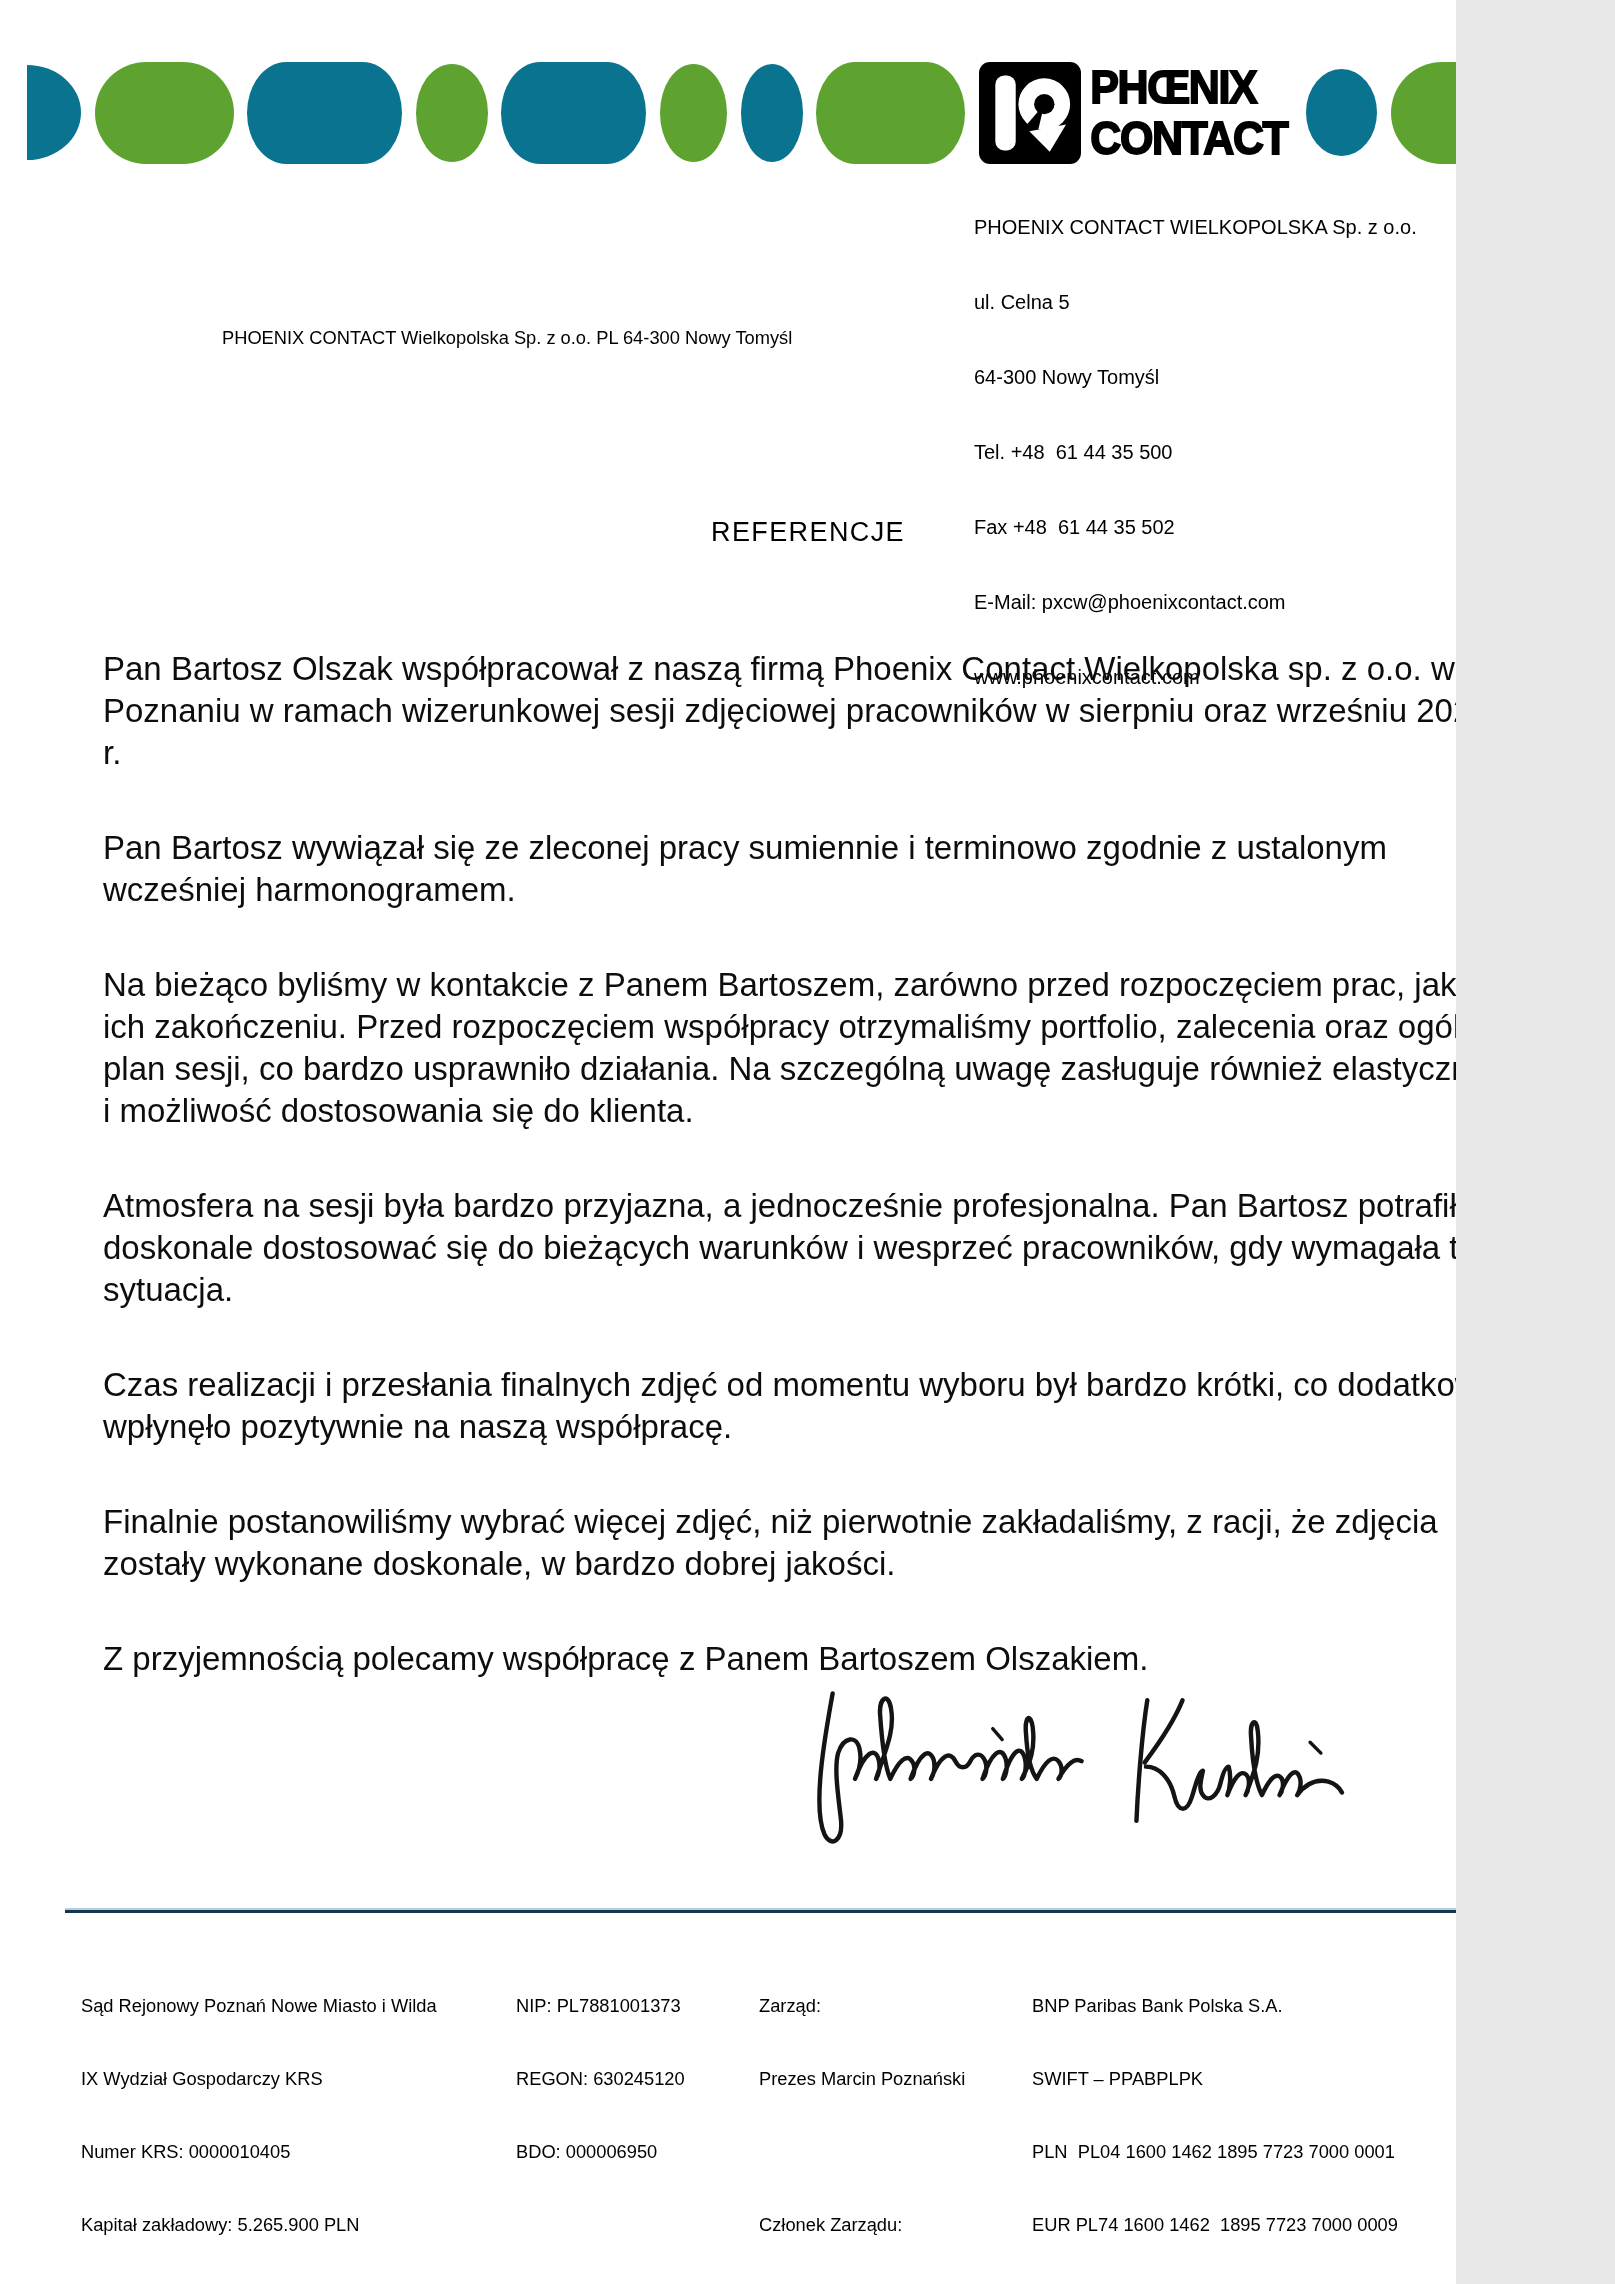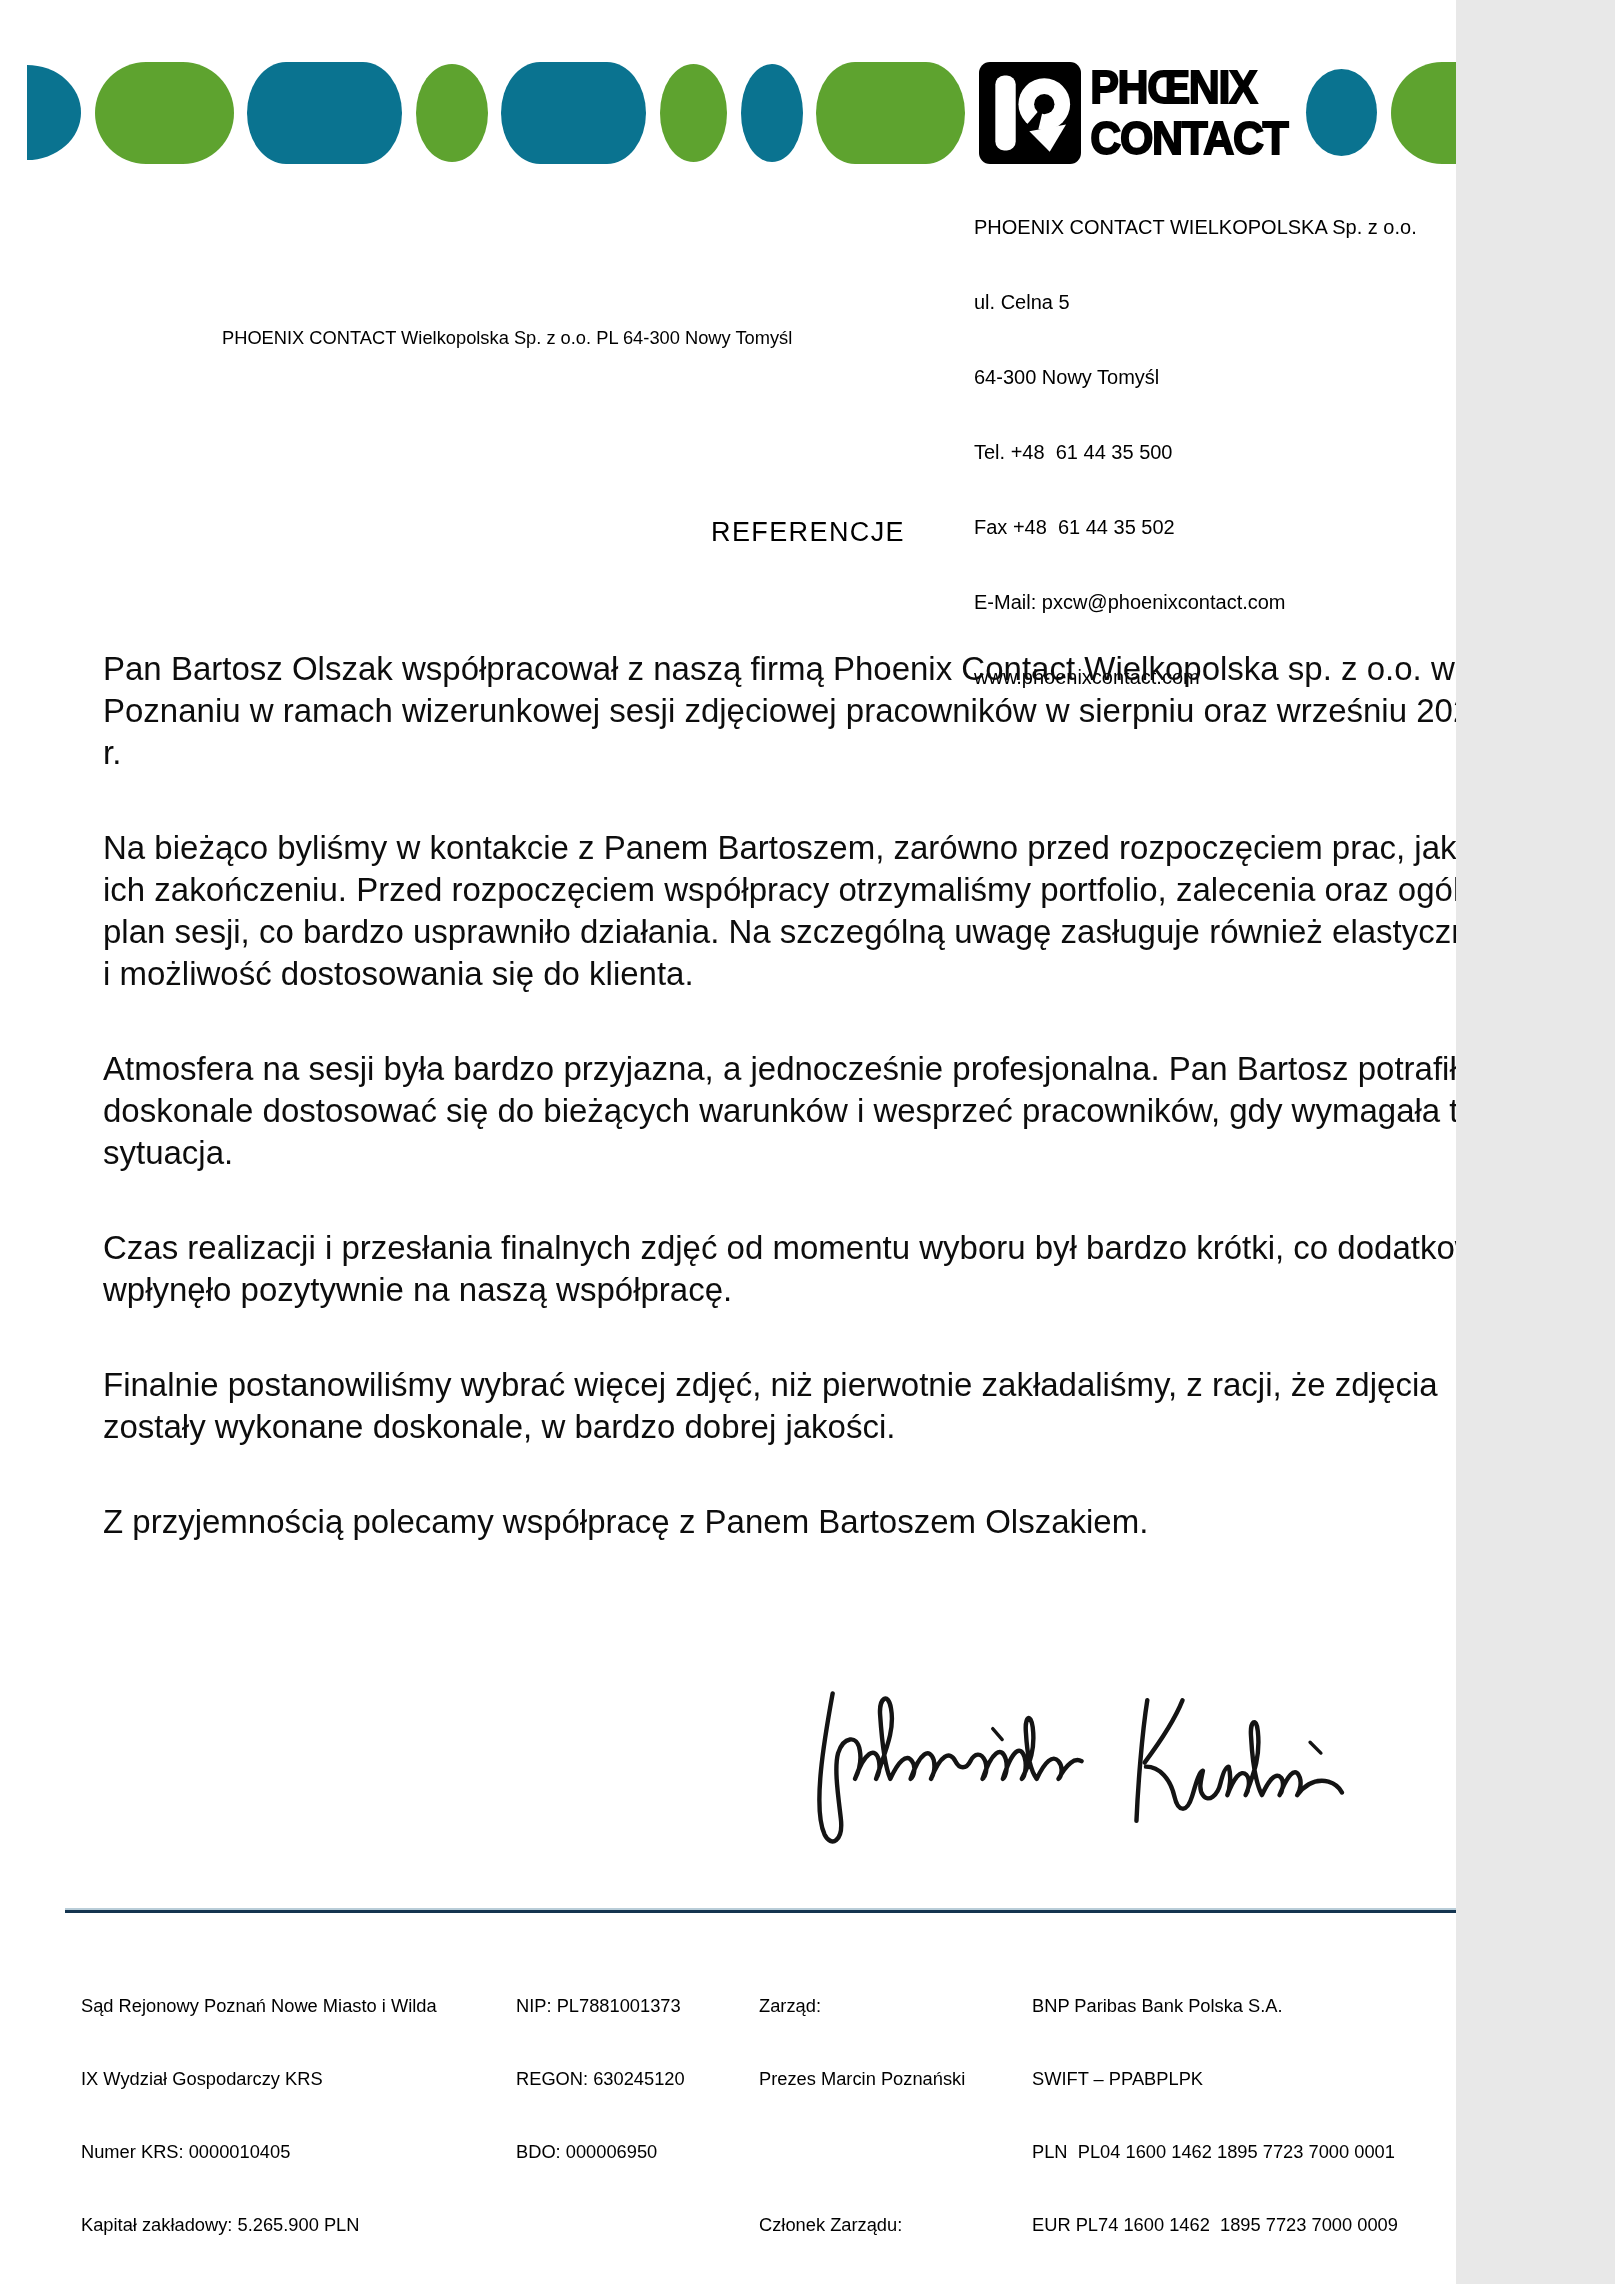--- a/index.html
+++ b/index.html
@@ -110,20 +110,22 @@
   </div>
 
   <div class="sender-line">PHOENIX CONTACT Wielkopolska Sp. z o.o. PL 64-300 Nowy Tomyśl</div>
 
   <div class="doc-title">REFERENCJE</div>
 
   <div class="body-text">
     <p class="para">Pan Bartosz Olszak współpracował z naszą firmą Phoenix Contact Wielkopolska sp. z o.o. w
 Poznaniu w ramach wizerunkowej sesji zdjęciowej pracowników w sierpniu oraz wrześniu 2023
 r.</p>
+    <p class="para">Pan Bartosz wywiązał się ze zleconej pracy sumiennie i terminowo zgodnie z ustalonym
+wcześniej harmonogramem.</p>
     <p class="para">Na bieżąco byliśmy w kontakcie z Panem Bartoszem, zarówno przed rozpoczęciem prac, jak i po
 ich zakończeniu. Przed rozpoczęciem współpracy otrzymaliśmy portfolio, zalecenia oraz ogólny
 plan sesji, co bardzo usprawniło działania. Na szczególną uwagę zasługuje również elastyczność
 i możliwość dostosowania się do klienta.</p>
     <p class="para">Atmosfera na sesji była bardzo przyjazna, a jednocześnie profesjonalna. Pan Bartosz potrafił
 doskonale dostosować się do bieżących warunków i wesprzeć pracowników, gdy wymagała tego
 sytuacja.</p>
     <p class="para">Czas realizacji i przesłania finalnych zdjęć od momentu wyboru był bardzo krótki, co dodatkowo
 wpłynęło pozytywnie na naszą współpracę.</p>
     <p class="para">Finalnie postanowiliśmy wybrać więcej zdjęć, niż pierwotnie zakładaliśmy, z racji, że zdjęcia

